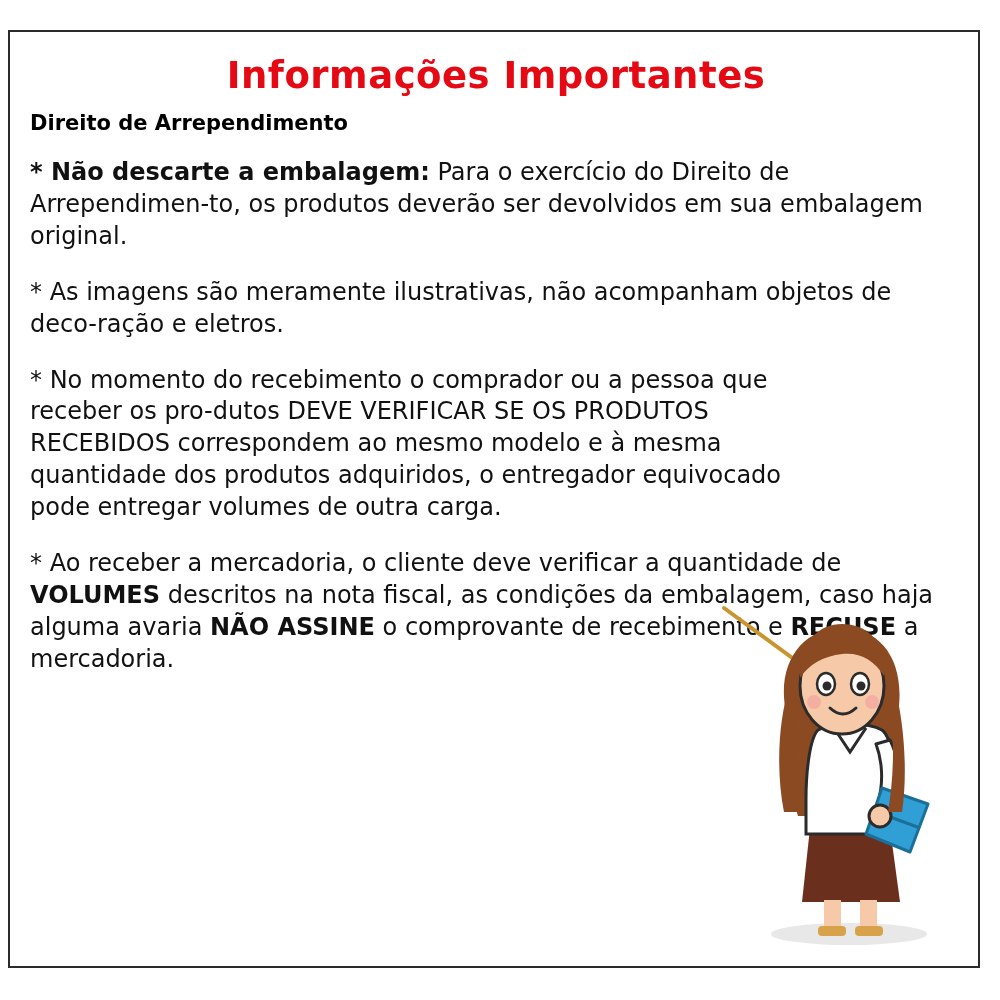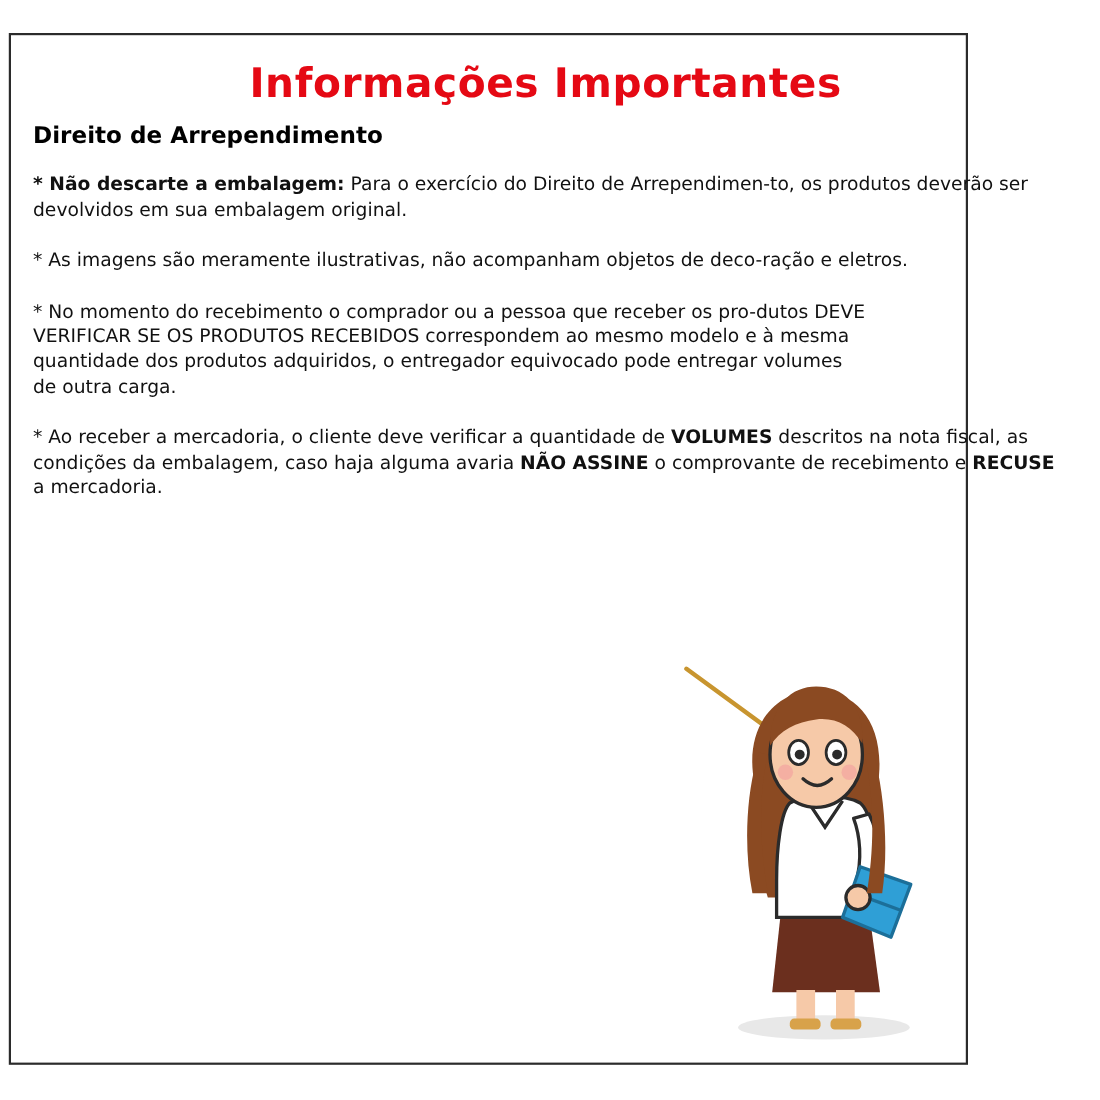--- a/index.html
+++ b/index.html
@@ -11,21 +11,21 @@
     width: 1000px;
     height: 1000px;
     font-family: "DejaVu Sans", sans-serif;
     position: relative;
     overflow: hidden;
   }
   .page {
     position: absolute;
     left: 8px;
     top: 30px;
-    width: 872px;
+    width: 972px;
     height: 938px;
     border: 2px solid #2b2b2b;
     box-sizing: border-box;
     background: #ffffff;
   }
   .content {
     position: absolute;
     left: 14px;
     top: 22px;
     width: 944px;
@@ -39,21 +39,21 @@
     margin: 0 0 14px 0;
     font-family: "DejaVu Sans", sans-serif;
   }
   .subtitle {
     font-weight: bold;
     font-size: 21px;
     color: #000000;
     margin: 12px 0 22px 6px;
   }
   .para {
-    font-size: 17px;
+    font-size: 24px;
     line-height: 1.33;
     color: #111111;
     margin: 0 0 24px 6px;
     max-width: 930px;
   }
   .para.short {
     max-width: 760px;
   }
   .para b {
     font-weight: bold;

